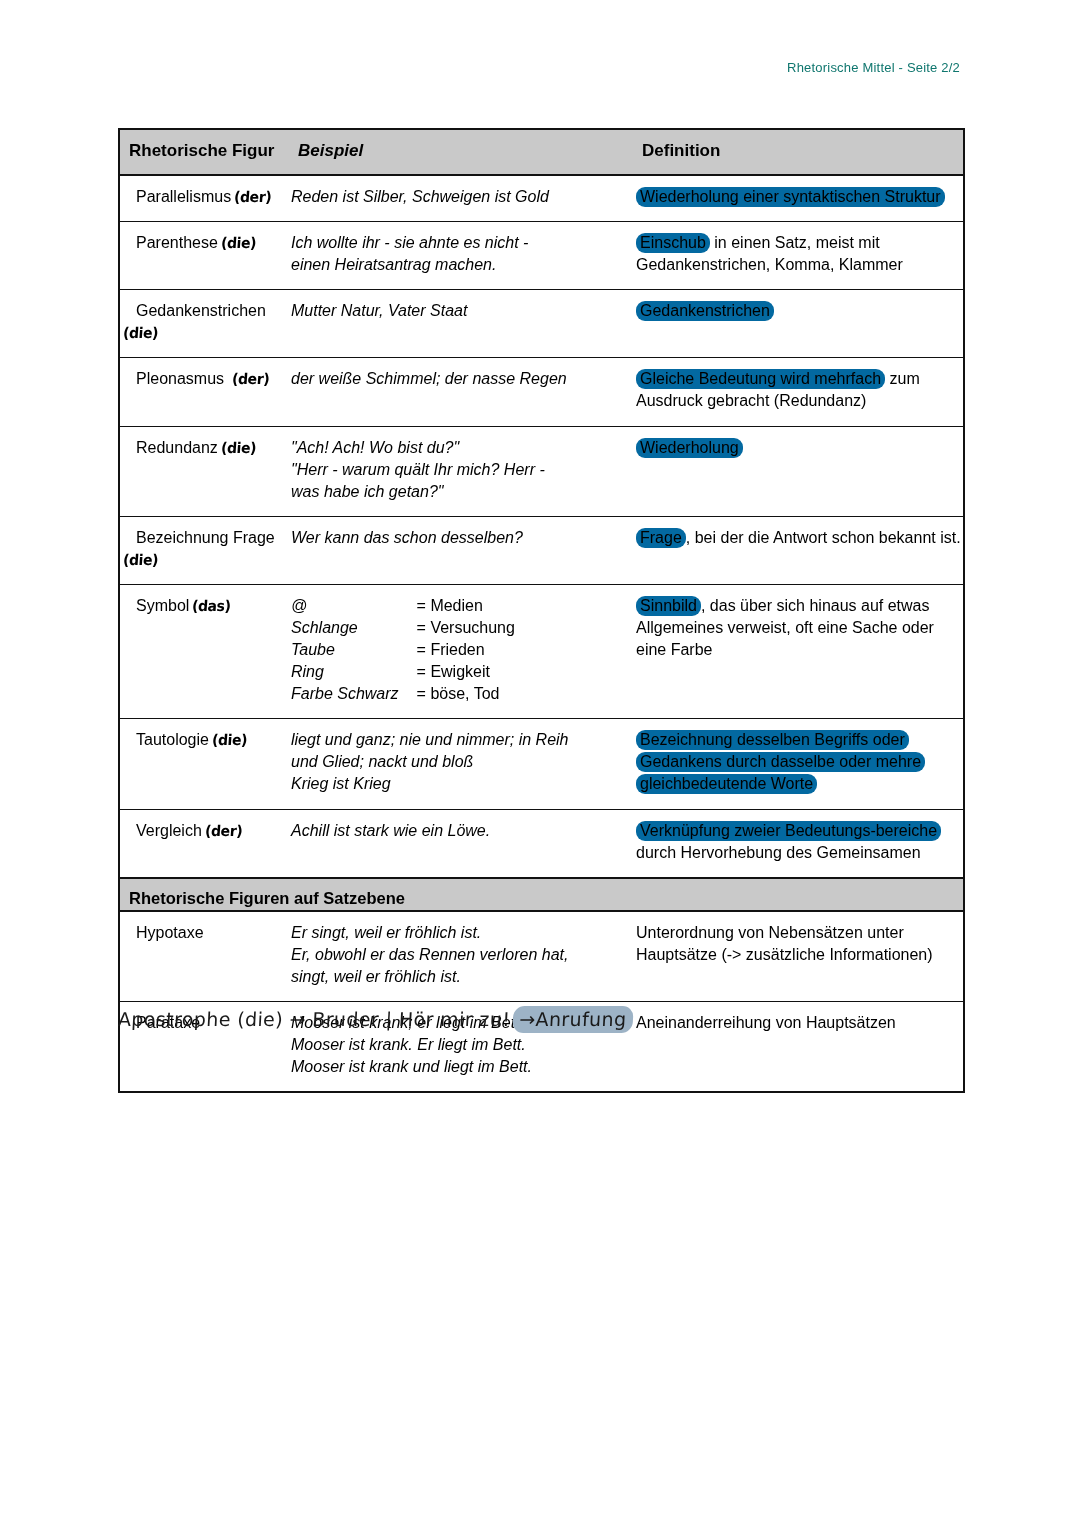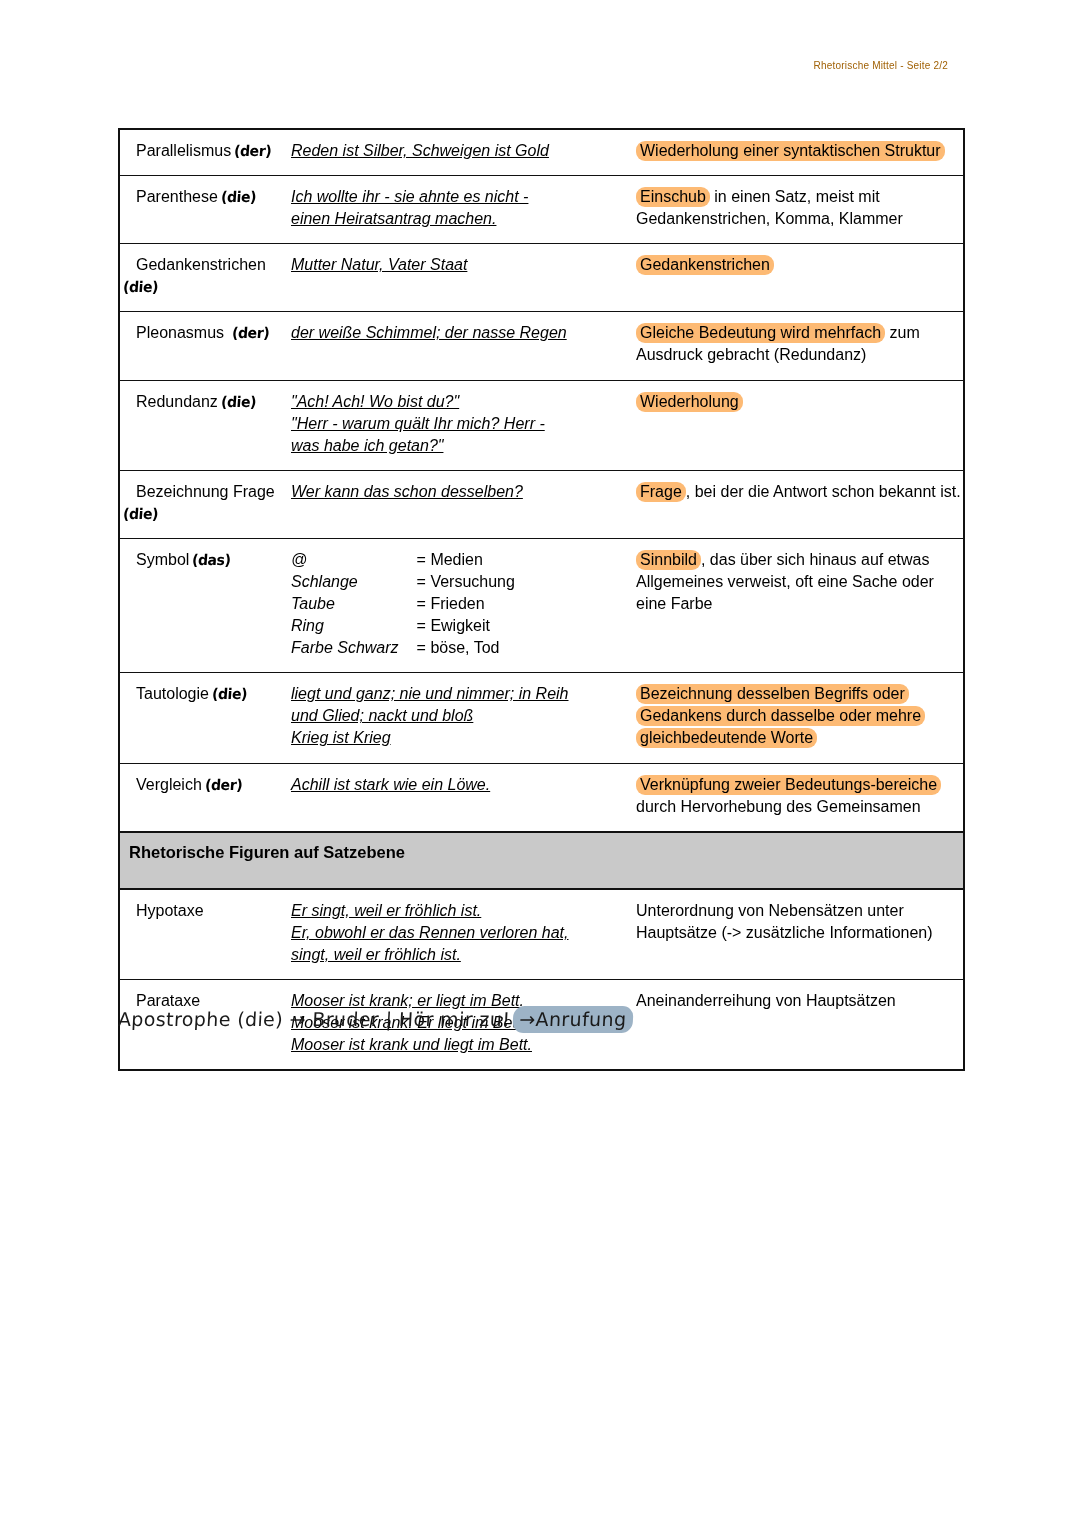--- a/index.html
+++ b/index.html
@@ -12,23 +12,23 @@
     background: #ffffff;
     font-family: "Liberation Sans", sans-serif;
     color: #000000;
     position: relative;
     overflow: hidden;
   }
 
   .page-header {
     position: absolute;
     top: 60px;
-    right: 132px;
-    font-size: 10px;
-    color: #a16207;
+    right: 120px;
+    font-size: 13px;
+    color: #0f766e;
     letter-spacing: 0.2px;
   }
 
   .sheet {
     position: absolute;
     left: 118px;
     top: 128px;
     width: 845px;
   }
 
@@ -59,21 +59,21 @@
   tr.head-row td.c1 { padding-left: 9px; }
   tr.head-row td.c2 { padding-left: 7px; }
   tr.head-row td.c3 { padding-left: 6px; }
 
   tr.section-row td {
     background: #c9c9c9;
     border-top: 2.5px solid #111;
     border-bottom: 2.5px solid #111;
     font-weight: bold;
     font-size: 16.5px;
-    padding: 10px 0 26px 9px;
+    padding: 10px 0 2px 9px;
   }
 
   tr.body-row td {
     border-top: 1.6px solid #111;
     font-size: 16px;
     line-height: 1.38;
     padding-top: 10px;
     padding-bottom: 13px;
   }
   tr.body-row.first td { border-top: 0; }
@@ -88,28 +88,28 @@
     font-family: "DejaVu Sans", sans-serif;
     font-size: 14px;
     font-weight: 600;
     letter-spacing: -0.4px;
     transform: skewX(-4deg) scaleY(1.05);
     display: inline-block;
     margin-left: 3px;
   }
 
   .hl {
-    background: #fdba74;
+    background: #0369a1;
     border-radius: 9px;
     padding: 1px 4px 2px 4px;
     box-decoration-break: clone;
     -webkit-box-decoration-break: clone;
   }
 
-  .line { display: block; text-decoration: underline; }
+  .line { display: block; }
 
   
   .sym-list { display: table; border-spacing: 0; }
   .sym-row { display: table-row; }
   .sym-term {
     display: table-cell;
     font-style: italic;
     padding-right: 18px;
     white-space: nowrap;
   }
@@ -143,20 +143,25 @@
 <div class="page-header">Rhetorische Mittel - Seite 2/2</div>
 
 <div class="sheet">
   <table class="rhet">
     <colgroup>
       <col class="col-figur">
         <col class="col-beispiel">
         <col class="col-def">
     </colgroup>
     <tbody>
+      <tr class="head-row">
+        <td class="c1">Rhetorische Figur</td>
+        <td class="c2">Beispiel</td>
+        <td class="c3">Definition</td>
+      </tr>
 
       <tr class="body-row first">
         <td class="c1">
           <span class="figur-name">Parallelismus</span><span class="hand-art">(der)</span>
         </td>
         <td class="c2">
           <span class="line">Reden ist Silber, Schweigen ist Gold</span>
         </td>
         <td class="c3">
           <span class="hl">Wiederholung einer syntaktischen Struktur</span><span></span>

